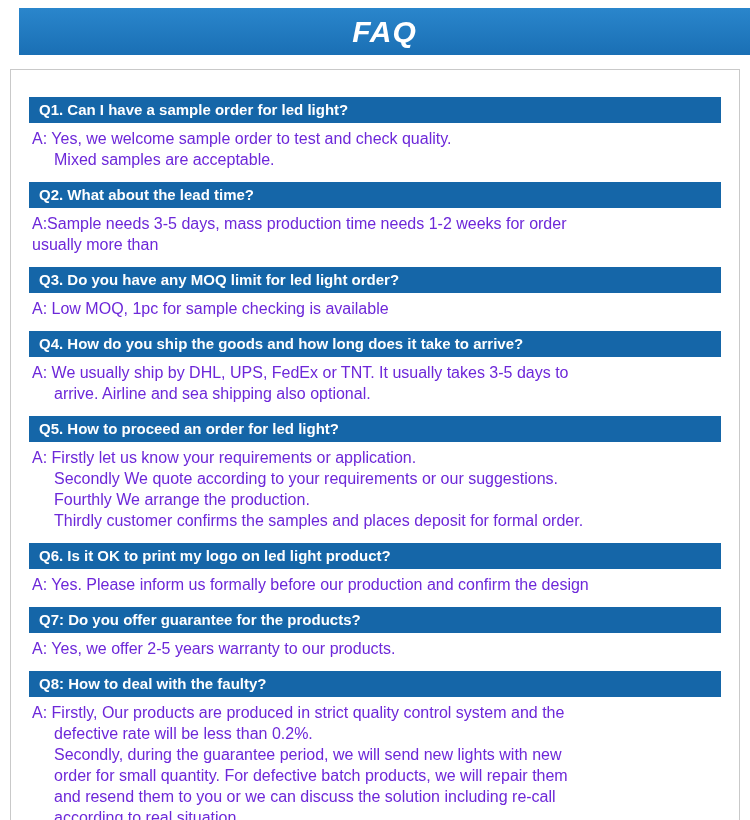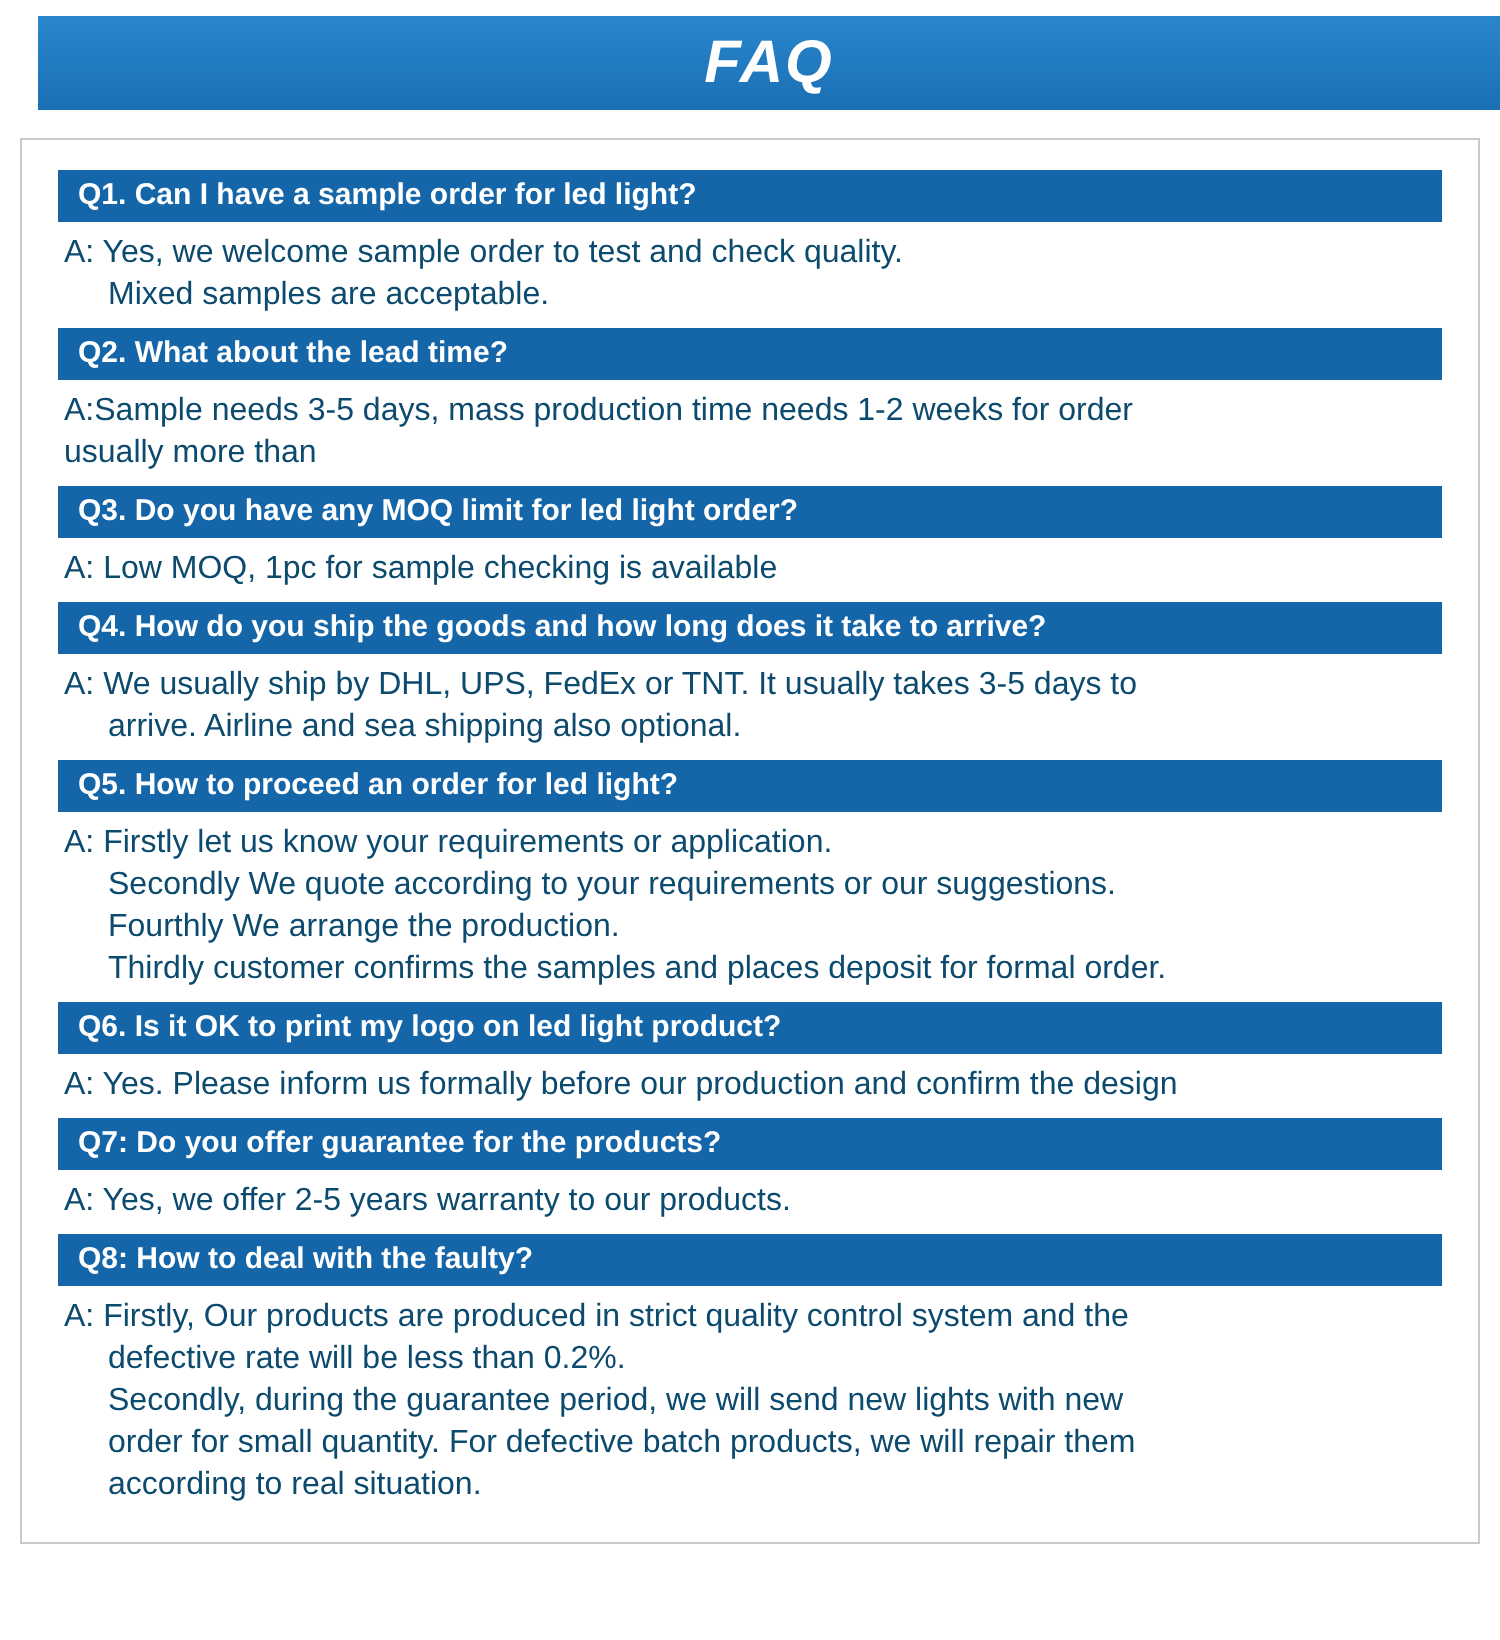--- a/index.html
+++ b/index.html
@@ -36,31 +36,31 @@
     background: #ffffff;
   }
   .q-bar {
     background: #1566a8;
     color: #ffffff;
     font-weight: bold;
     font-size: 15px;
     line-height: 26px;
     height: 26px;
     padding: 0 10px;
-    margin: 0 0 5px 0;
+    margin: 12px 0 5px 0;
     white-space: nowrap;
     overflow: hidden;
   }
   .answer {
     margin: 0 0 6px 3px;
   }
   .answer-line {
     font-size: 16px;
     line-height: 21px;
-    color: #0c4a6e;
+    color: #6d28d9;
     white-space: nowrap;
   }
   .answer-line.indent {
     padding-left: 22px;
   }
 </style>
 </head>
 <body>
 
 <div class="page">
@@ -102,17 +102,18 @@
         <div class="q-bar">Q7: Do you offer guarantee for the products?</div>
         <div class="answer">
           <div class="answer-line">A: Yes, we offer 2-5 years warranty to our products.</div>
         </div>
         <div class="q-bar">Q8: How to deal with the faulty?</div>
         <div class="answer">
           <div class="answer-line">A: Firstly, Our products are produced in strict quality control system and the</div>
           <div class="answer-line indent">defective rate will be less than 0.2%.</div>
           <div class="answer-line indent">Secondly, during the guarantee period, we will send new lights with new</div>
           <div class="answer-line indent">order for small quantity. For defective batch products, we will repair them</div>
+          <div class="answer-line indent">and resend them to you or we can discuss the solution including re-call</div>
           <div class="answer-line indent">according to real situation.</div>
         </div>
       </div>
   </div>
 </div>
 
 </body></html>

